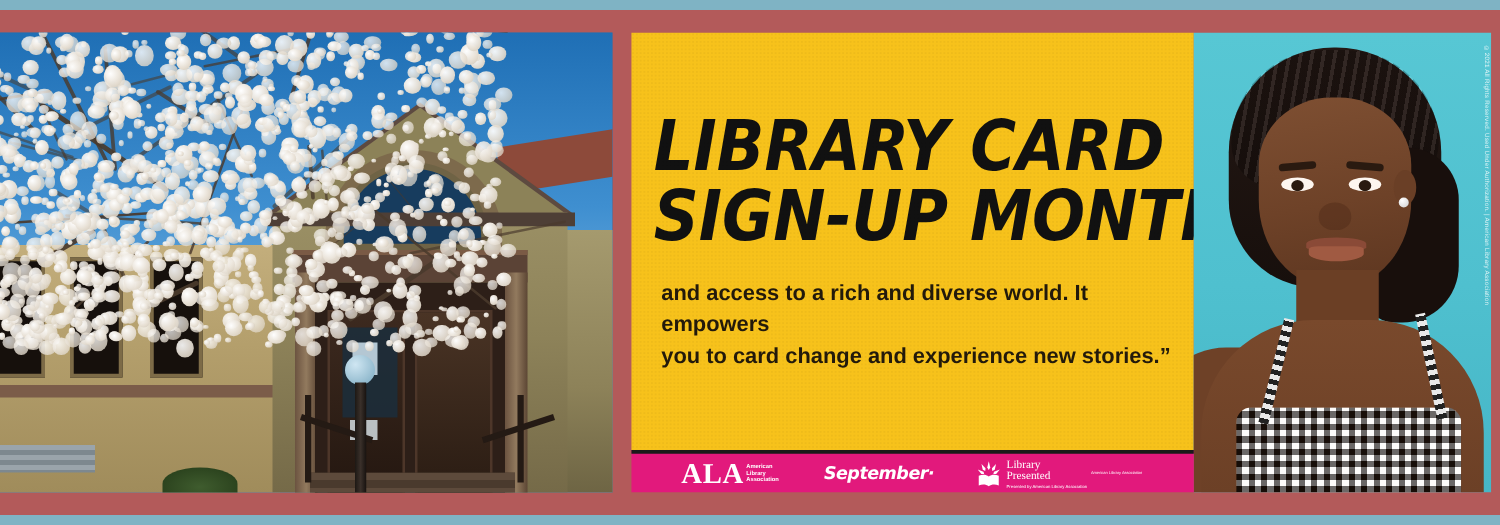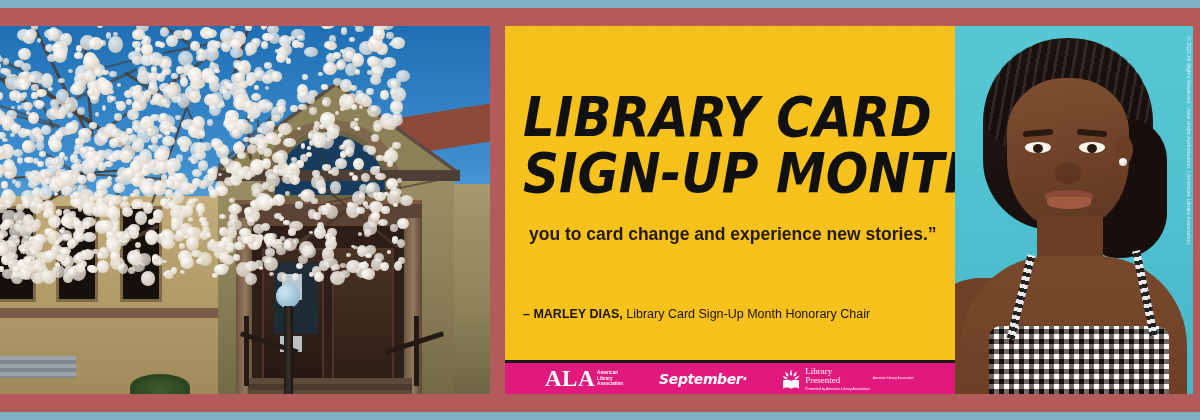--- a/index.html
+++ b/index.html
@@ -1627,27 +1627,24 @@
     </div>
 </div>
 
 <div id="poster">
 
   <div id="poster-yellow">
     <div class="hl-big l1">LIBRARY CARD</div>
     <div class="hl-big l2">SIGN-UP MONTH!</div>
 
     <div class="quote">
+      <span class="q2">and access to a rich and diverse world. It empowers</span>
       <span class="q3">you to card change and experience new stories.”</span>
     </div>
 
-    <div class="attrib">
-      <span class="nm">– MARLEY DIAS,</span>
-      <span class="ro">Library Card Sign-Up Month Honorary Chair</span>
-    </div>
   </div>
 
   <div id="poster-photo">
     <div class="g-hair"></div>
     <div class="g-braids"></div>
     <div class="g-hair-back"></div>
     <div class="g-face"></div>
     <div class="g-ear"></div>
     <div class="g-earring"></div>
     <div class="g-brow bl"></div>

